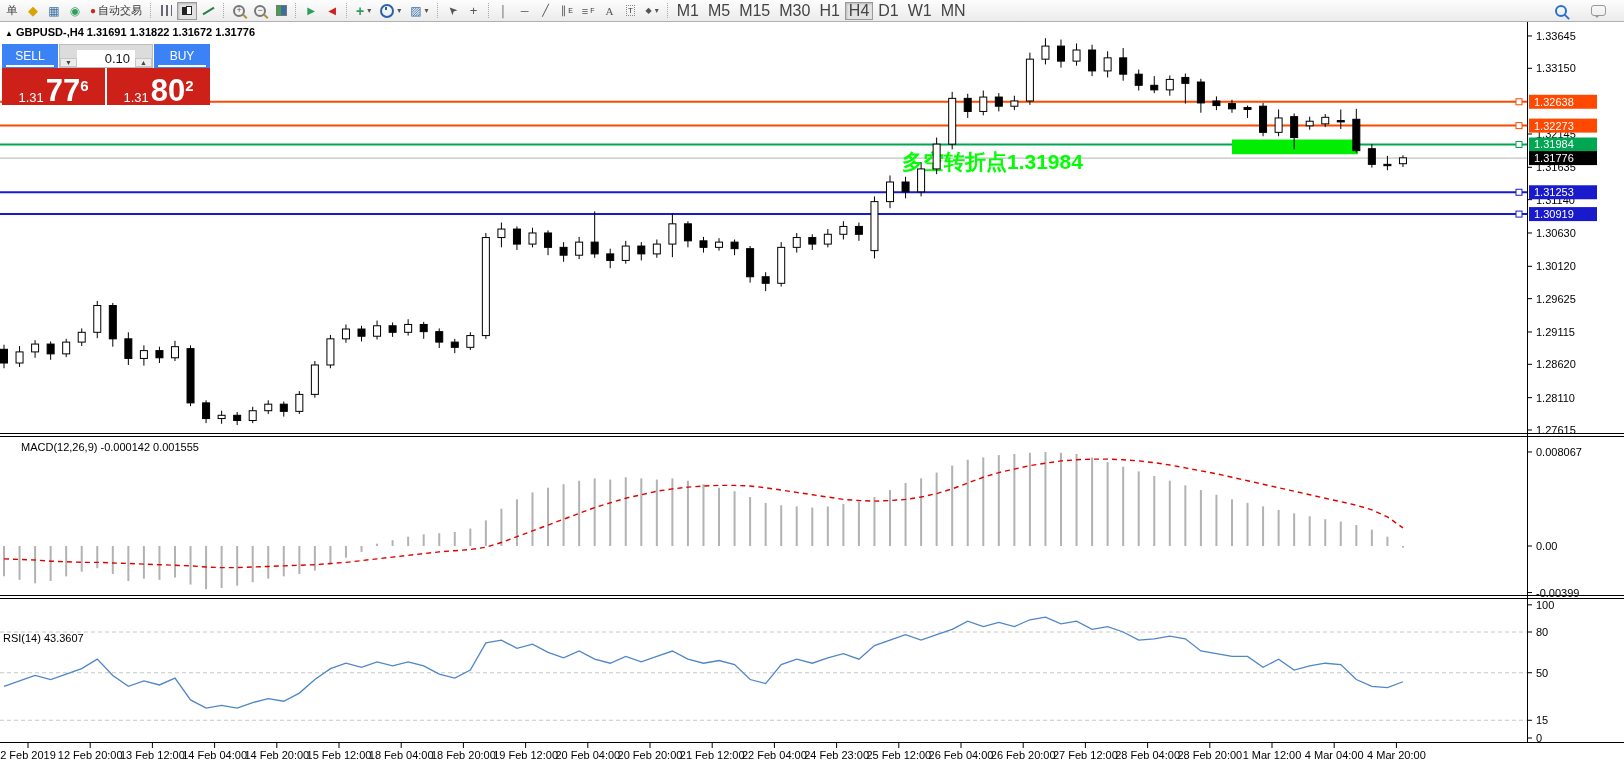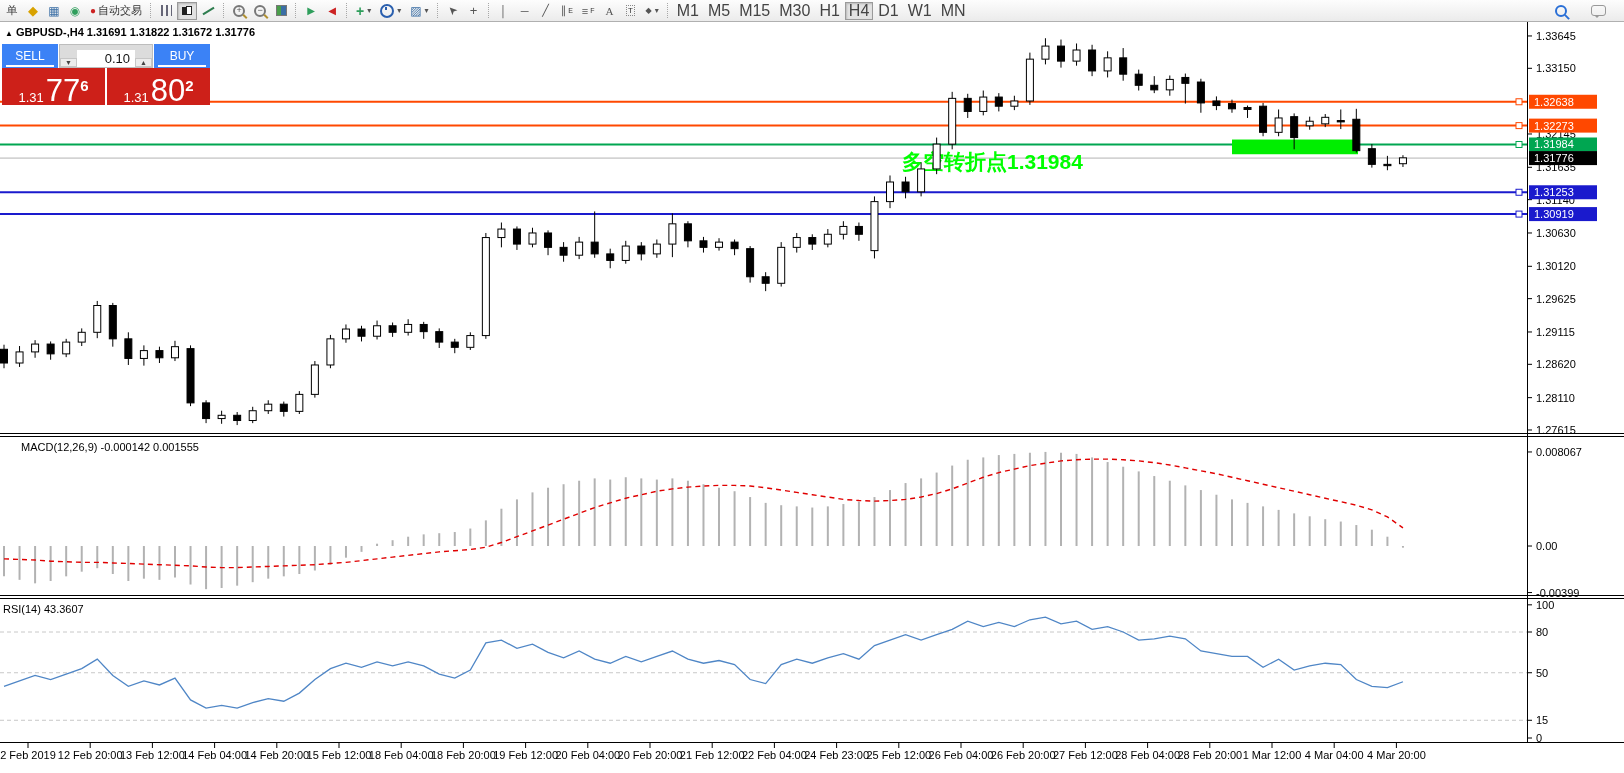--- a/index.html
+++ b/index.html
@@ -37,36 +37,36 @@
   .icon-chat{width:13px;height:9px;border:1.5px solid #999;border-radius:3px;position:relative;}
   .icon-chat::after{content:"";position:absolute;left:2px;bottom:-6px;border:3px solid transparent;border-top-color:#999;}
   .sub{font-size:7px;vertical-align:sub;color:#333;}
   .tlabel-box{border:1px dotted #888;font-size:8px;padding:0 1px;color:#333;line-height:9px;}
   .right-icons{margin-left:auto;display:flex;align-items:center;gap:16px;padding-right:14px;}
 
   
   .pane-label{position:absolute;font-size:11px;color:#000;z-index:5;white-space:nowrap;text-align:center;}
   #symbol-header{left:5px;top:26px;font-weight:bold;}
   #macd-label{left:21px;top:441px;}
-  #rsi-label{left:3px;top:603px;}
+  #rsi-label{left:3px;top:632px;}
   .sym-marker{font-size:8px;margin-right:3px;}
 
   
   .ocp{position:absolute;left:2px;top:44px;width:208px;z-index:6;}
   .ocp-top{display:flex;height:24px;}
   .ocp-btn{width:56px;background:#3b82f6;color:#fff;font-size:12px;display:flex;align-items:center;justify-content:center;position:relative;}
   .ocp-btn::after{content:"";position:absolute;bottom:1px;left:7%;width:86%;height:2px;background:#fff;}
   .spin{flex:1;display:flex;background:#dcdcdc;border:1px solid #bdbdbd;box-sizing:border-box;margin:0 1px;align-items:flex-end;}
   .spin-btn{width:17px;background:#ececec;color:#444;font-size:7px;display:flex;align-items:center;justify-content:center;border:1px solid #c6c6c6;box-sizing:border-box;}
   .spin input{flex:1;width:40px;border:none;outline:none;text-align:right;font-size:13px;padding-right:5px;font-family:"Liberation Sans",sans-serif;color:#111;}
   .ocp-bottom{display:flex;height:37px;}
   .price-cell{flex:1;background:#cd2019;color:#fff;display:flex;align-items:flex-end;justify-content:center;padding-top:3px;box-sizing:border-box;}
   .price-cell.sell{border-right:2px solid #fff;}
   .p-small{font-size:13px;margin-right:2px;}
-  .p-big{font-size:31px;font-weight:normal;line-height:0.9;}
+  .p-big{font-size:31px;font-weight:bold;line-height:0.9;}
   .p-sup{font-size:15px;font-weight:bold;position:relative;top:-11px;}
 
   
   #chart-svg{position:absolute;left:0;top:22px;}
   #chart-svg text{font-family:"Liberation Sans", sans-serif;}
 </style>
 </head>
 <body>
 
 <div class="app">

